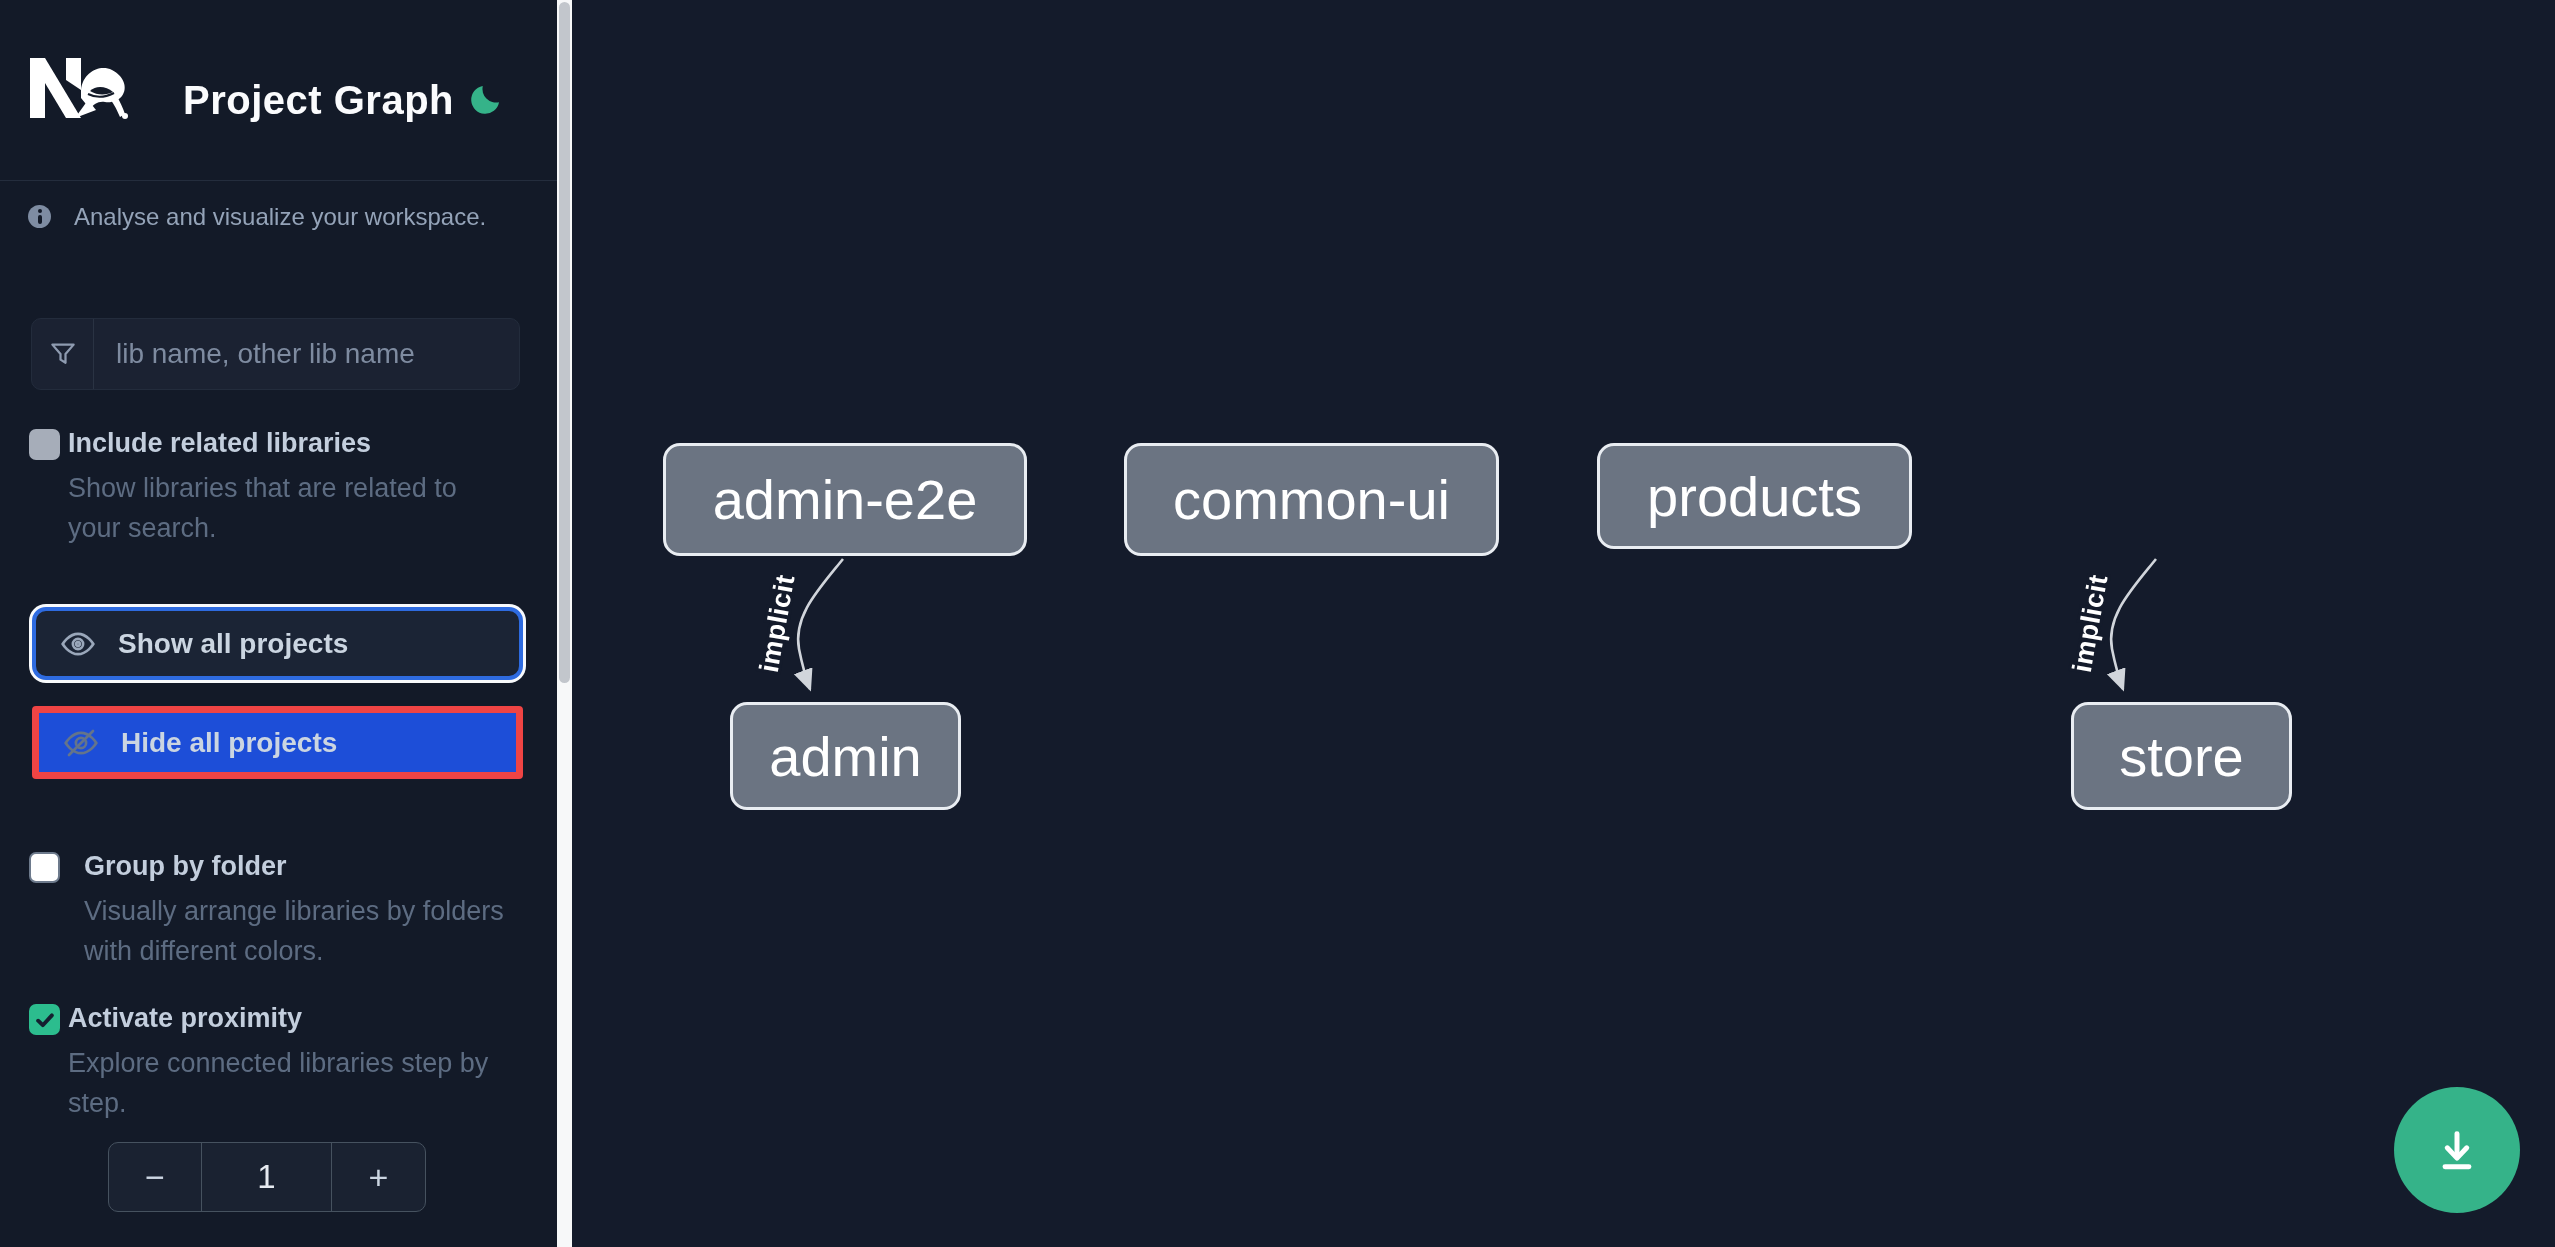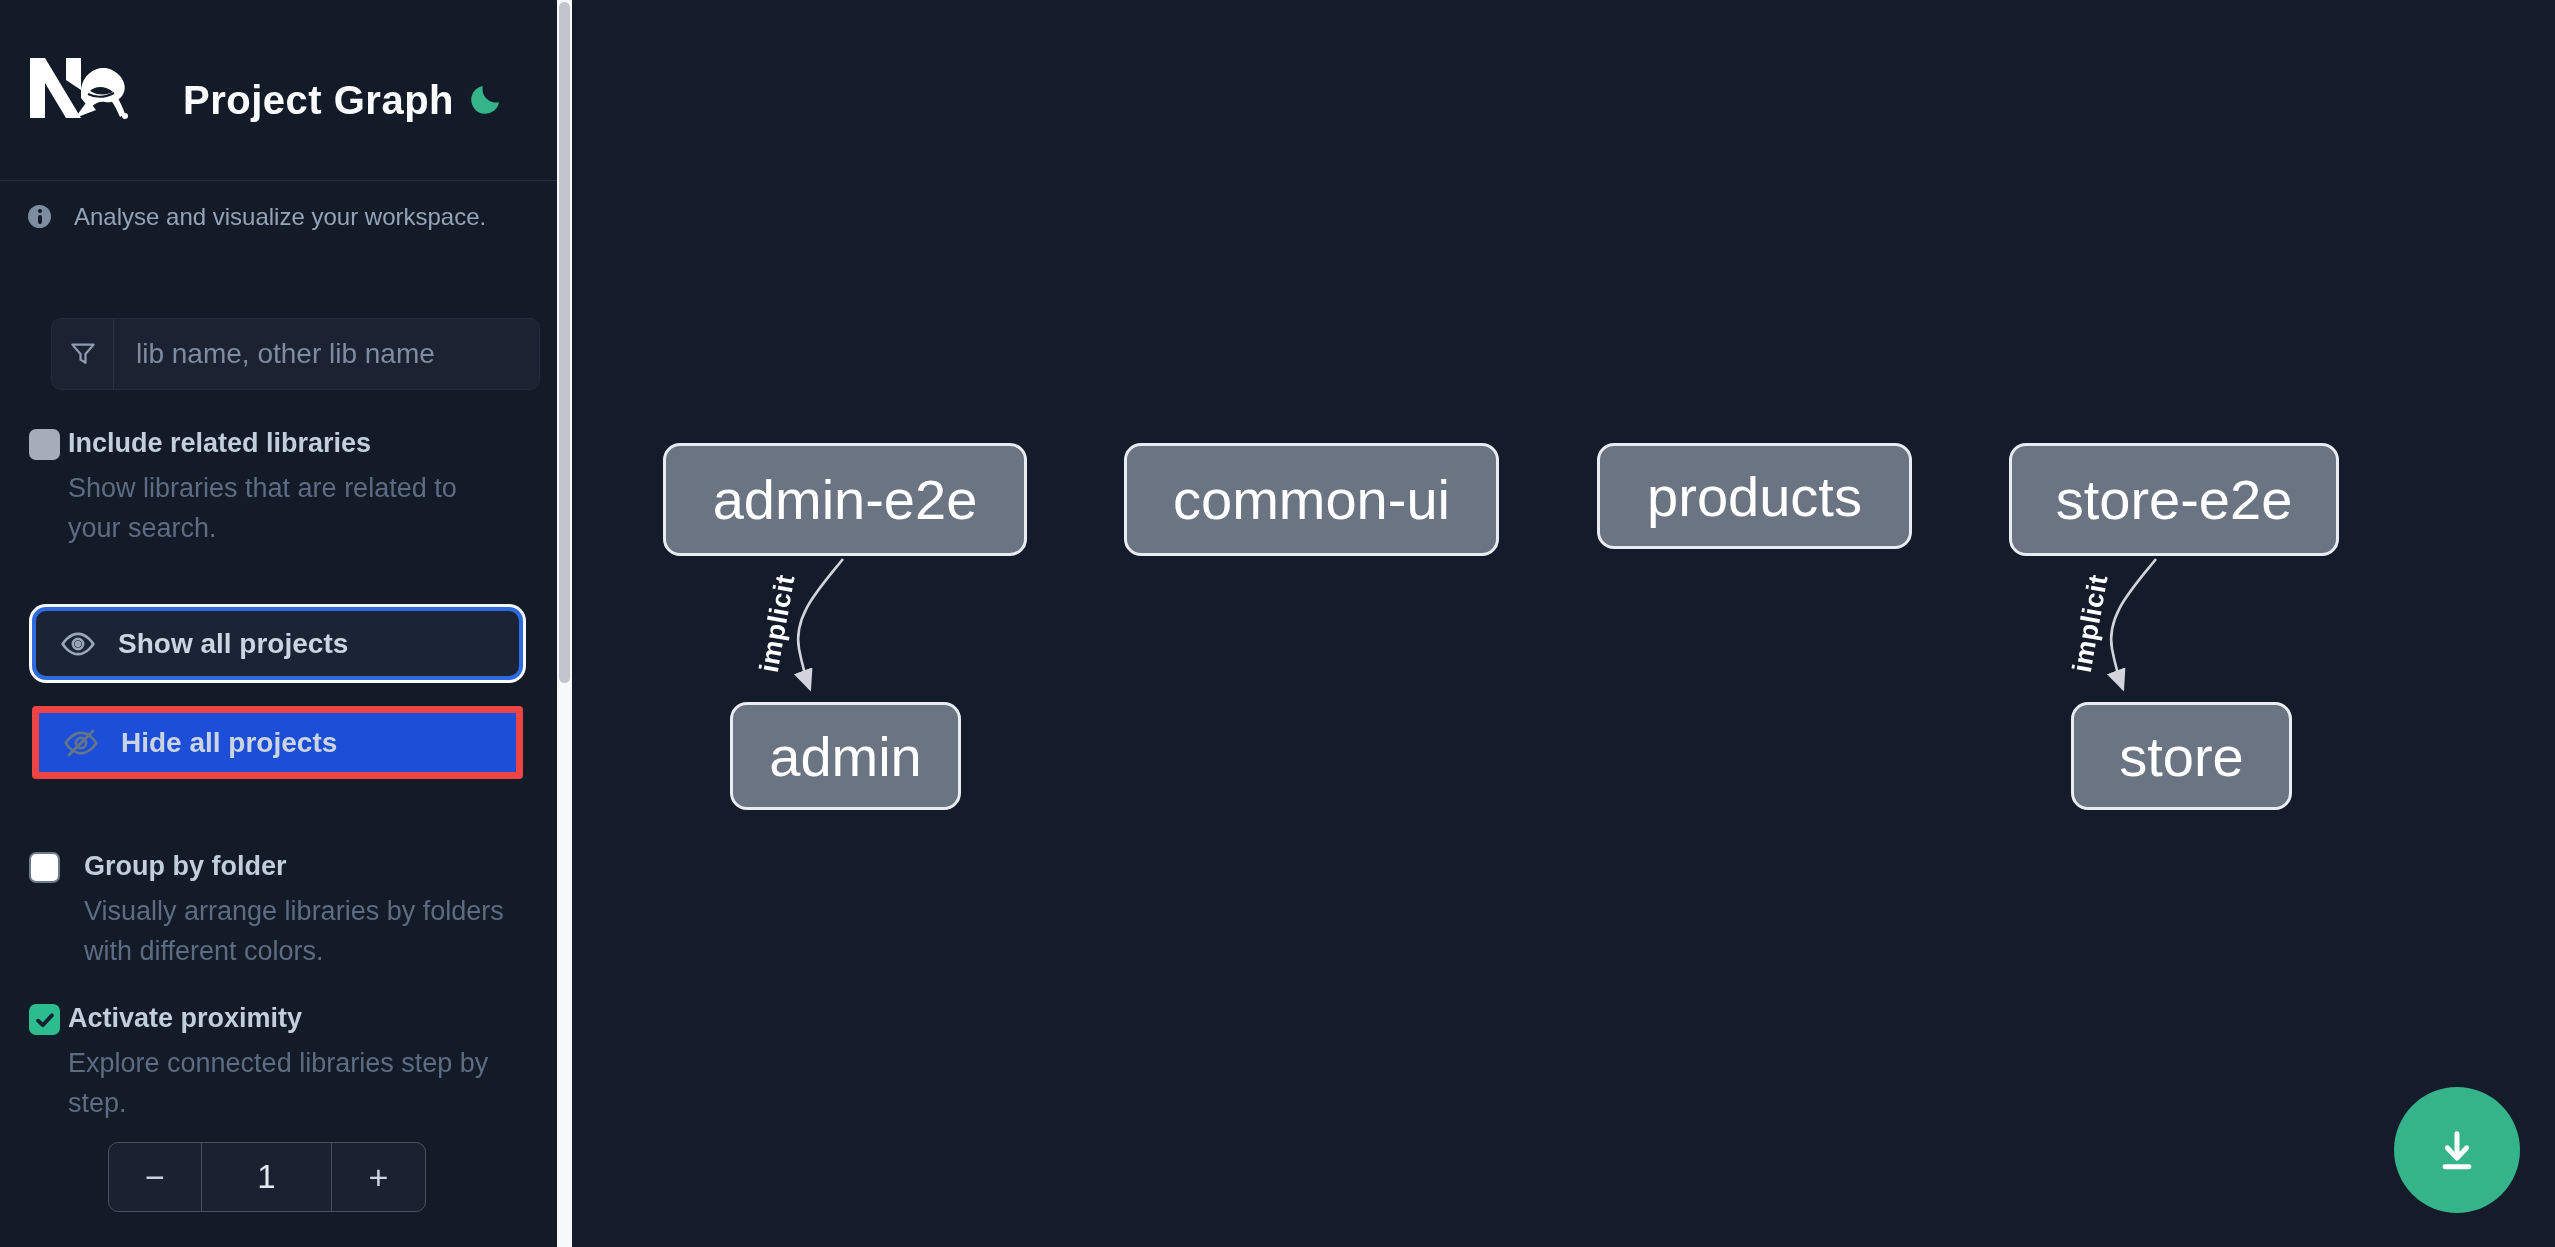--- a/index.html
+++ b/index.html
@@ -23,21 +23,21 @@
   .info-badge { width:23px; height:23px; border-radius:50%; background:#7e8ca2;
                 position:relative; flex:none; margin-top:2px; }
   .info-badge::before { content:""; position:absolute; left:10px; top:4px; width:4px;
                         height:4px; border-radius:50%; background:#131a28; }
   .info-badge::after { content:""; position:absolute; left:10px; top:10px; width:4px;
                        height:9px; border-radius:2px; background:#131a28; }
   .info-text { margin-left:23px; font-size:24px; color:#94a3b8; line-height:27px; }
 
   .search-box { position:absolute; left:31px; top:318px; width:489px; height:72px;
                 background:#1b2232; border:1px solid #232c3c; border-radius:10px;
-                display:flex; align-items:stretch; overflow:hidden;margin-left:20px; }
+                display:flex; align-items:stretch; overflow:hidden; }
   .search-icon-cell { width:62px; flex:none; display:flex; align-items:center;
                       justify-content:center; border-right:1px solid #2a3343; }
   .search-input { flex:1; background:transparent; border:none; outline:none;
                   font-size:28px; color:#cbd5e1; padding:0 22px;
                   font-family:"Liberation Sans", sans-serif; }
   .search-input::placeholder { color:#7e8ba0; opacity:1; }
 
   .opt-row { position:absolute; left:29px; width:495px; display:flex; align-items:flex-start; }
   .cbx { width:31px; height:31px; border-radius:7px; flex:none; margin-top:1px;
          cursor:pointer; position:relative; }
@@ -201,21 +201,20 @@
       </defs>
       <path d="M 271 559 C 246 590 221 616 227 649 C 231 669 235 681 238 689" fill="none" stroke="#d1d5db" stroke-width="2.6" marker-end="url(#arrow)"></path>
       <path d="M 1584 559 C 1559 590 1534 616 1540 649 C 1544 669 1548 681 1551 689" fill="none" stroke="#d1d5db" stroke-width="2.6" marker-end="url(#arrow)"></path>
       <text class="edge-label" x="214" y="625" text-anchor="middle" transform="rotate(-80 214 625)">implicit</text>
       <text class="edge-label" x="1527" y="625" text-anchor="middle" transform="rotate(-80 1527 625)">implicit</text>
     </svg>
 
     <div class="node" style="left:91px;  top:443px; width:364px; height:113px;">admin-e2e</div>
     <div class="node" style="left:552px; top:443px; width:375px; height:113px;">common-ui</div>
     <div class="node" style="left:1025px;top:443px; width:315px; height:106px;">products</div>
-    <div class="node" style="left:1437px;top:443px; width:330px; height:113px;">store-e2e</div>
     <div class="node" style="left:158px; top:702px; width:231px; height:108px;">admin</div>
     <div class="node" style="left:1499px;top:702px; width:221px; height:108px;">store</div>
 
     <button class="fab">
       <svg width="52" height="52" viewBox="0 0 48 48">
         <g stroke="#ffffff" stroke-width="4.6" fill="none" stroke-linecap="round" stroke-linejoin="round">
           <line x1="24" y1="9" x2="24" y2="30"></line>
           <polyline points="15,22 24,31.5 33,22"></polyline>
           <line x1="13" y1="39.5" x2="35" y2="39.5"></line>
         </g>

